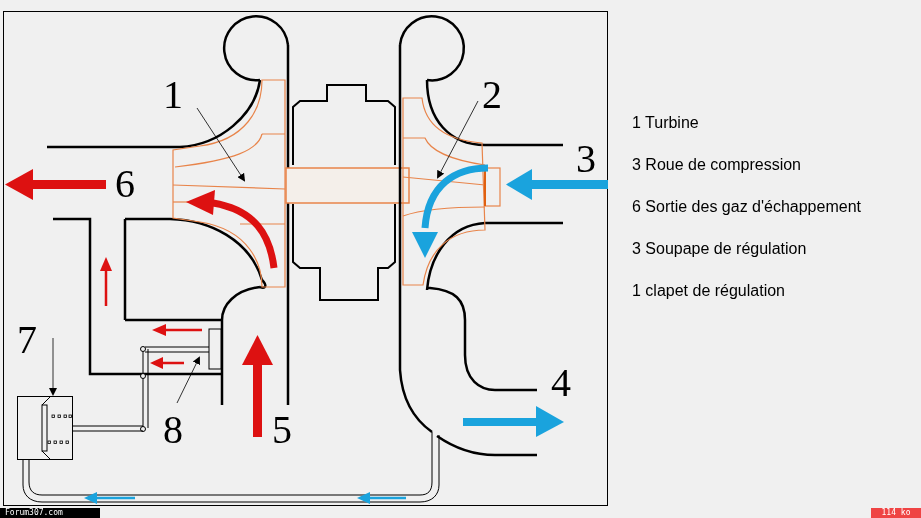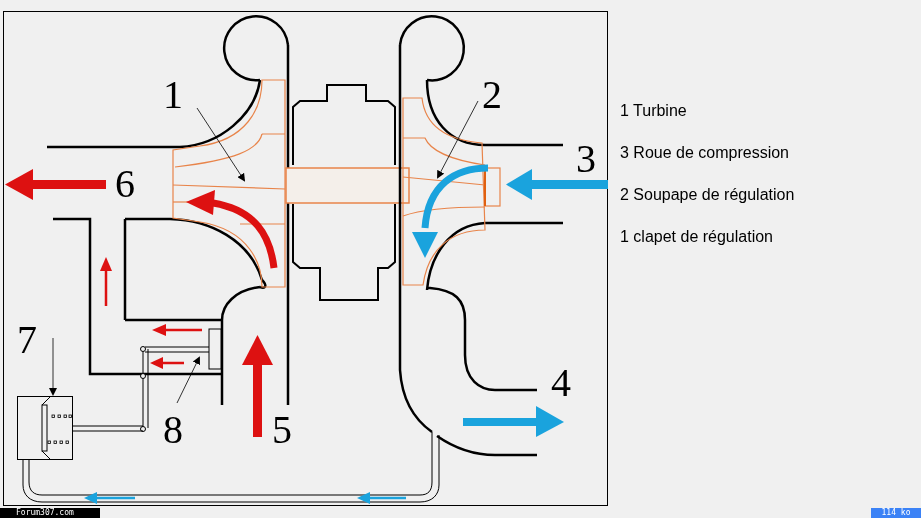--- a/index.html
+++ b/index.html
@@ -1,23 +1,23 @@
 <!DOCTYPE html>
 <html><head>
 <meta charset="utf-8">
 <style>
   html, body { margin: 0; padding: 0; }
   body { width: 921px; height: 518px; background: #f0f0f0; position: relative; overflow: hidden; font-family: "Liberation Sans", sans-serif; }
   #diagram { position: absolute; left: 0; top: 0; }
   .num { font-family: "Liberation Serif", serif; font-size: 40px; fill: #000; }
-  .legend { position: absolute; left: 620px; top: 100px; margin: 0; padding: 0; list-style: none; }
+  .legend { position: absolute; left: 620px; top: 100px; margin: 12px; padding: 0; list-style: none; }
   .legend li { height: 42px; line-height: 22px; font-size: 16px; color: #000; white-space: nowrap; }
   .legend li span { display: inline-block; }
-  .footer-left { position: absolute; left: 0; top: 508px; width: 100px; height: 10px; background: #000; color: #fff; font-family: "DejaVu Sans Mono", monospace; font-size: 8px; line-height: 10px; padding-left: 16px; box-sizing: border-box; }
-  .footer-right { position: absolute; right: 0; top: 508px; width: 50px; height: 10px; background: #3b82f6; color: #fff; font-family: "DejaVu Sans Mono", monospace; font-size: 8px; line-height: 10px; text-align: center; }
+  .footer-left { position: absolute; left: 0; top: 508px; width: 100px; height: 10px; background: #000; color: #fff; font-family: "DejaVu Sans Mono", monospace; font-size: 8px; line-height: 10px; padding-left: 5px; box-sizing: border-box; }
+  .footer-right { position: absolute; right: 0; top: 508px; width: 50px; height: 10px; background: #ef4444; color: #fff; font-family: "DejaVu Sans Mono", monospace; font-size: 8px; line-height: 10px; text-align: center; }
 </style>
 </head>
 <body>
 
 <svg id="diagram" width="921" height="518" viewBox="0 0 921 518" xmlns="http://www.w3.org/2000/svg">
   <defs>
     <marker id="ah-black" markerWidth="8" markerHeight="8" refX="6" refY="4" orient="auto" markerUnits="userSpaceOnUse">
       <path d="M0,0 L8,4 L0,8 Z" fill="#000"></path>
     </marker>
   </defs>
@@ -169,18 +169,19 @@
   <text class="num" x="551" y="396">4</text>
   <text class="num" x="272" y="443">5</text>
   <text class="num" x="115" y="197">6</text>
   <text class="num" x="17" y="353">7</text>
   <text class="num" x="163" y="443">8</text>
 </svg>
 
 <ul class="legend">
   <li><span>1 Turbine</span></li>
   <li><span>3 Roue de compression</span></li>
-  <li><span>2 Soupape de régulation</span></li>
+  <li><span>6 Sortie des gaz d'échappement</span></li>
+  <li><span>3 Soupape de régulation</span></li>
   <li><span>1 clapet de régulation</span></li>
 </ul>
 
 <div class="footer-left">Forum307.com</div>
 <div class="footer-right">114 ko</div>
 
 </body></html>

